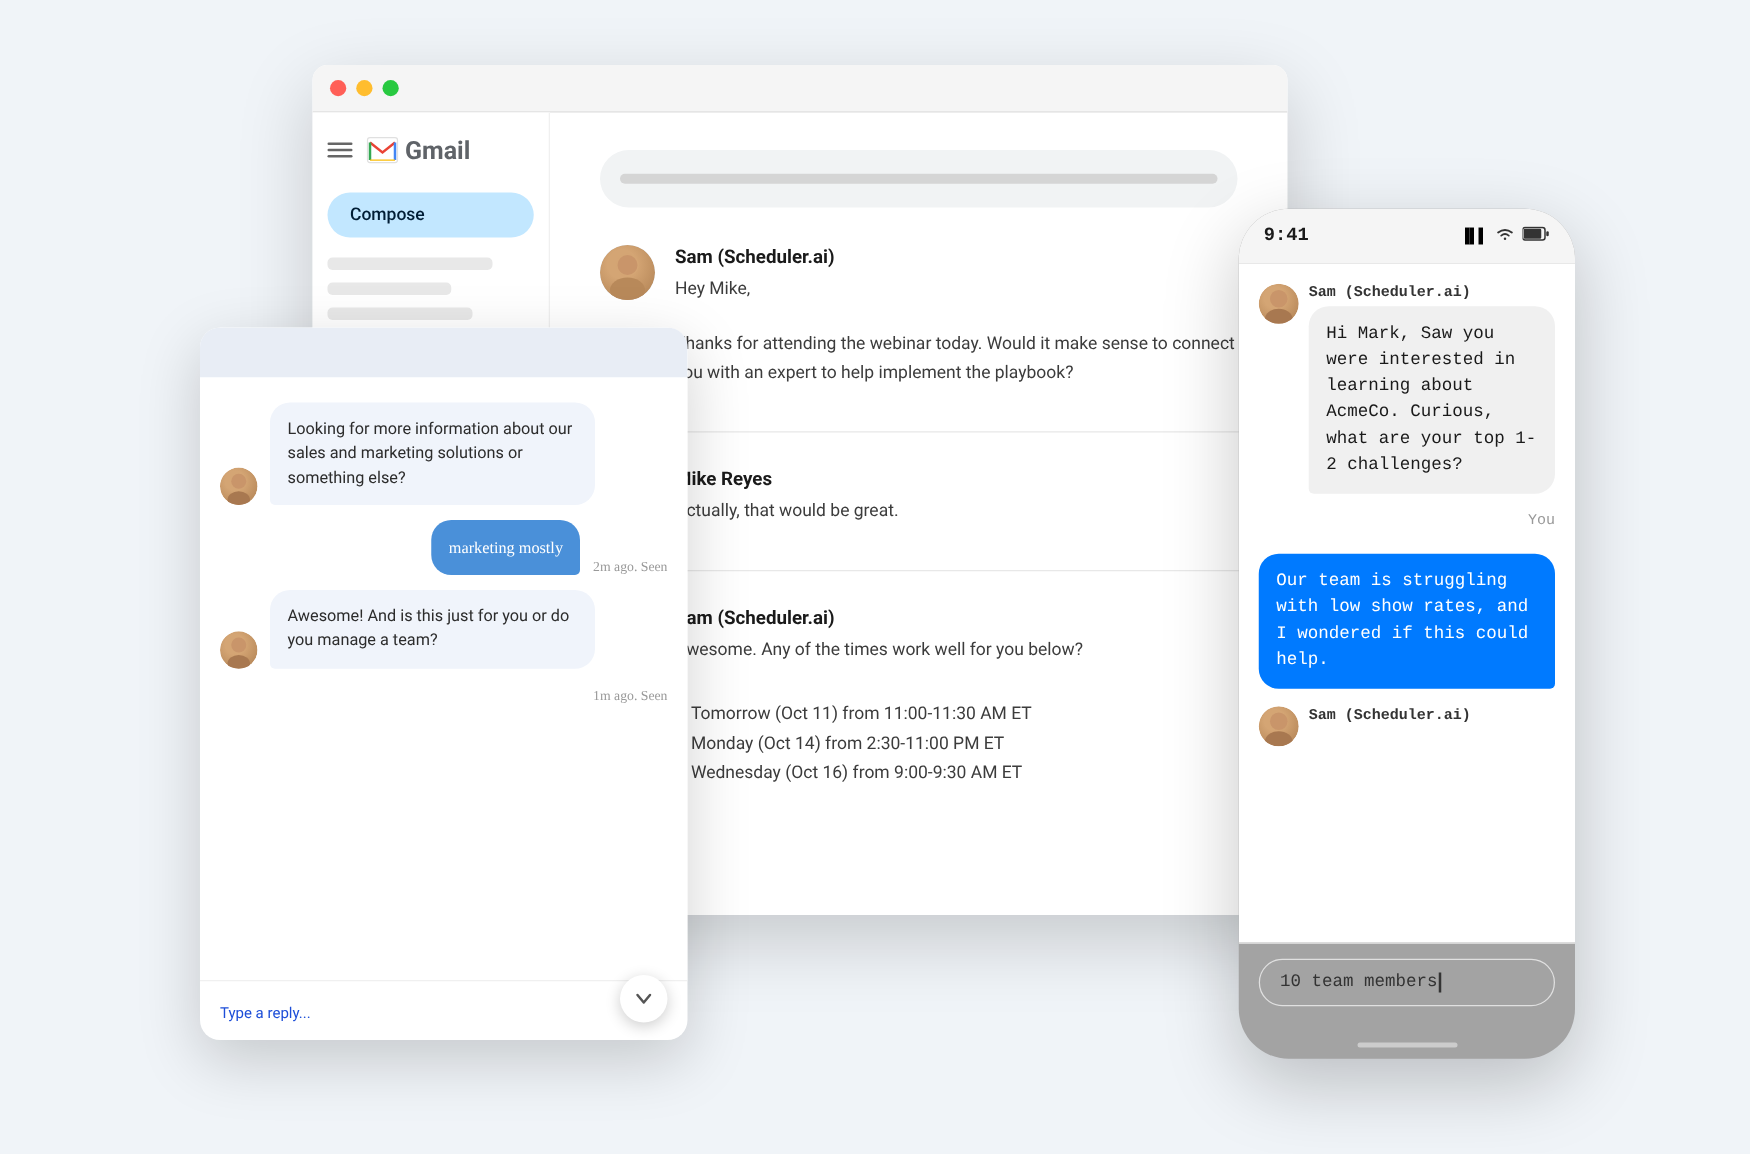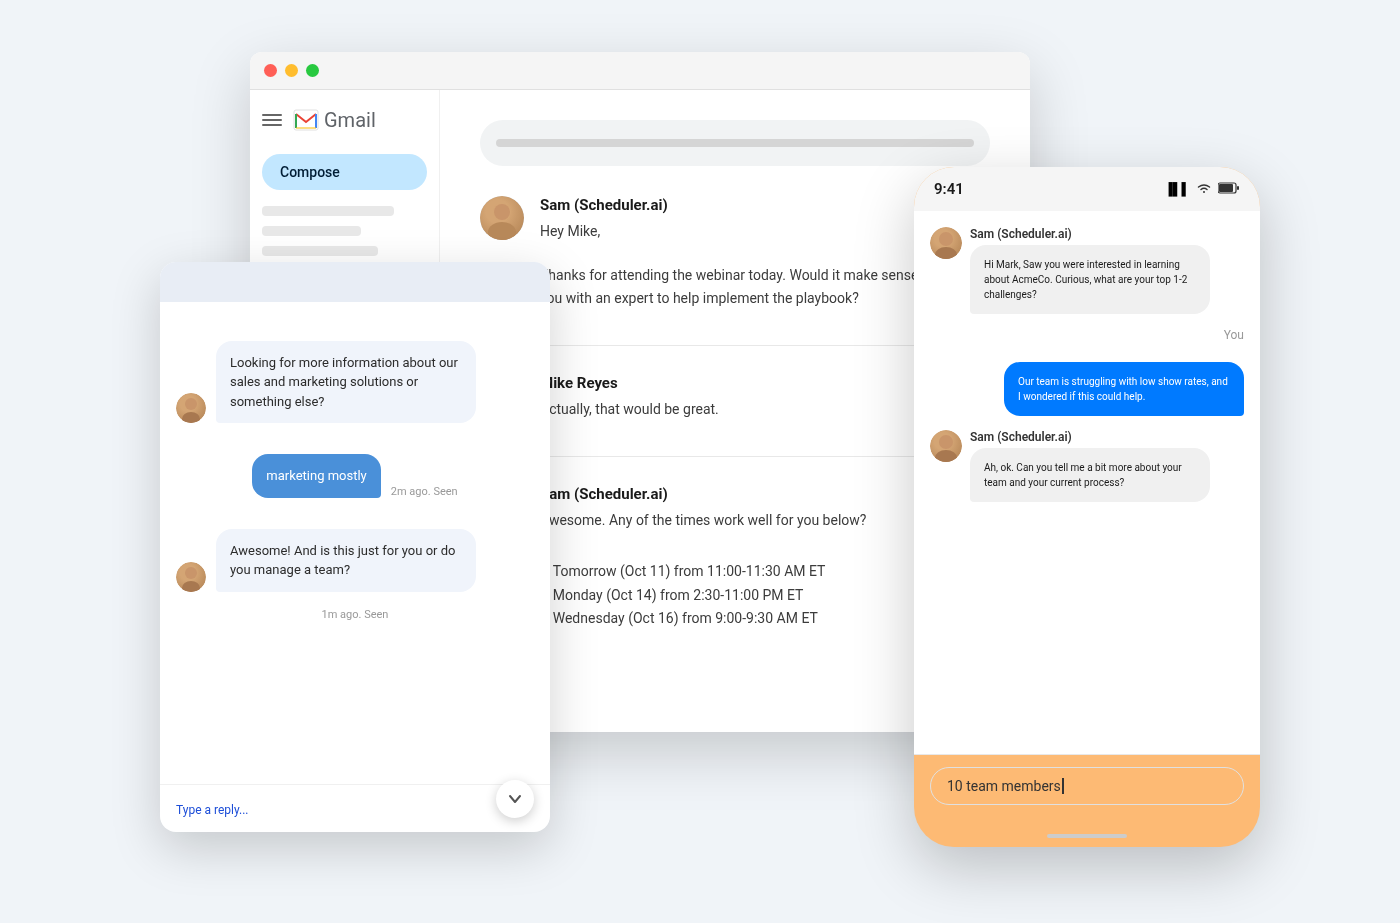--- a/index.html
+++ b/index.html
@@ -80,21 +80,21 @@
     }
 
     .gmail-logo {
       display: flex; align-items: center; gap: 4px;
     }
     .gmail-m {
       width: 28px; height: 28px;
       display: flex; align-items: center; justify-content: center;
     }
     .gmail-label {
-      font-size: 20px; color: #5f6368; font-weight: 400;
+      font-size: 20px; color: #5f6368; font-weight: 700;
     }
 
     .sidebar-compose-btn {
       background: #c2e7ff;
       border-radius: 20px;
       padding: 10px 18px;
       font-size: 14px;
       font-weight: 500;
       color: #001d35;
       margin-bottom: 16px;
@@ -228,21 +228,22 @@
       background: #fff;
     }
 
     .chat-msg-row {
       display: flex;
       gap: 10px;
       align-items: flex-end;
     }
 
     .chat-msg-row.right {
-      justify-content: center;
+      justify-content: flex-end;
+      font-family: Liberation Serif, serif;
     }
 
     .chat-avatar-small {
       width: 30px; height: 30px;
       border-radius: 50%;
       flex-shrink: 0;
       overflow: hidden;
     }
 
     .chat-avatar-face {
@@ -255,21 +256,20 @@
     }
 
     .chat-bubble {
       background: #f0f4fb;
       border-radius: 16px 16px 16px 4px;
       padding: 12px 14px;
       max-width: 260px;
       font-size: 13px;
       color: #2c2c2c;
       line-height: 1.5;
-      margin-top: 19px;
     }
 
     .chat-bubble.right-bubble {
       background: #4a90d9;
       color: #fff;
       border-radius: 16px 16px 4px 16px;
     }
 
     .chat-meta {
       font-size: 11px;
@@ -300,29 +300,30 @@
       display: flex; align-items: center; justify-content: center;
       cursor: pointer;
       z-index: 11;
     }
 
     
     .mobile-phone {
       position: absolute;
       top: 115px;
       right: -10px;
-      width: 346px;
+      width: 269px;
       height: 680px;
-      background: #fdba74;
+      background: #a3a3a3;
       border-radius: 40px;
       box-shadow: 0 20px 60px rgba(0,0,0,0.22);
       overflow: hidden;
       display: flex;
       flex-direction: column;
       z-index: 8;
+      font-family: Liberation Mono, monospace;
     }
 
     .phone-notch-area {
       background: #f5f5f5;
       height: 44px;
       display: flex;
       align-items: center;
       justify-content: space-between;
       padding: 0 20px;
       flex-shrink: 0;
@@ -383,21 +384,21 @@
       font-size: 12px;
       font-weight: 600;
       color: #333;
       margin-bottom: 4px;
     }
 
     .phone-bubble {
       background: #f0f0f0;
       border-radius: 16px 16px 16px 4px;
       padding: 12px 14px;
-      font-size: 10px;
+      font-size: 14px;
       color: #1a1a1a;
       line-height: 1.5;
       max-width: 240px;
     }
 
     .phone-bubble.blue {
       background: #007aff;
       color: #fff;
       border-radius: 16px 16px 4px 16px;
     }
@@ -661,21 +662,20 @@
         <div class="phone-avatar">
           <div class="phone-avatar-face" style="background: radial-gradient(circle at 40% 35%, #d4a574 30%, #b8895a 80%);">
             <svg width="32" height="32" viewBox="0 0 32 32">
               <circle cx="16" cy="12" r="7" fill="#c9956a"></circle>
               <ellipse cx="16" cy="28" rx="11" ry="8" fill="#a87850"></ellipse>
             </svg>
           </div>
         </div>
         <div>
           <div class="phone-sender-name">Sam (Scheduler.ai)</div>
-          <div class="phone-bubble">Ah, ok. Can you tell me a bit more about your team and your current process?</div>
         </div>
       </div>
 
     </div>
 
     <div class="phone-input-area">
       <div class="phone-input-box">
         <span>10 team members</span>
         <span class="phone-input-cursor"></span>
       </div>

